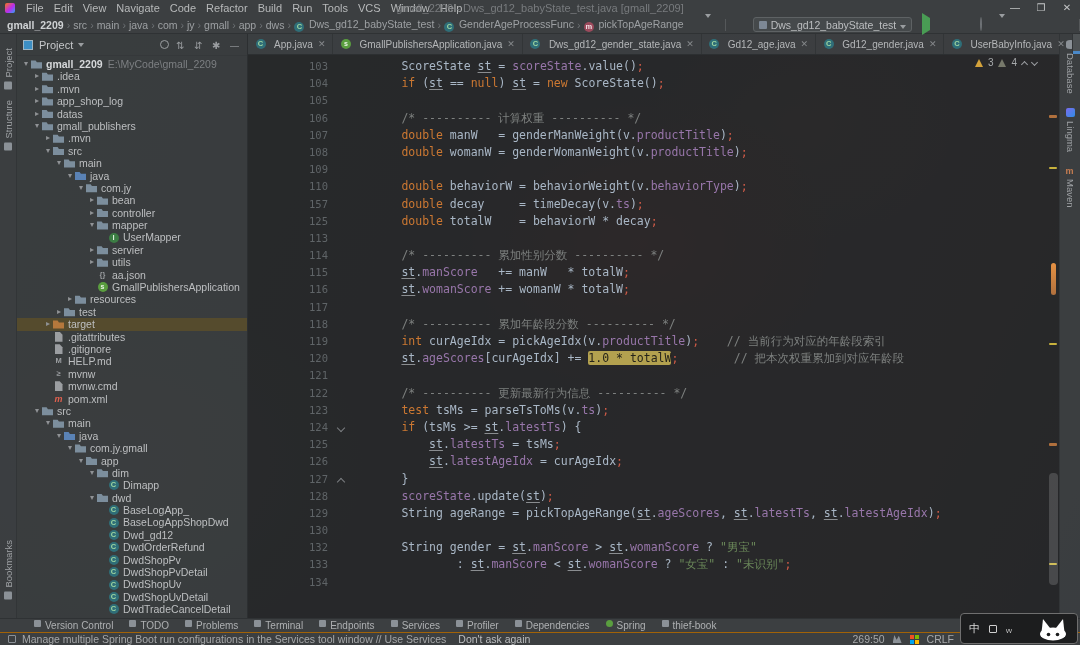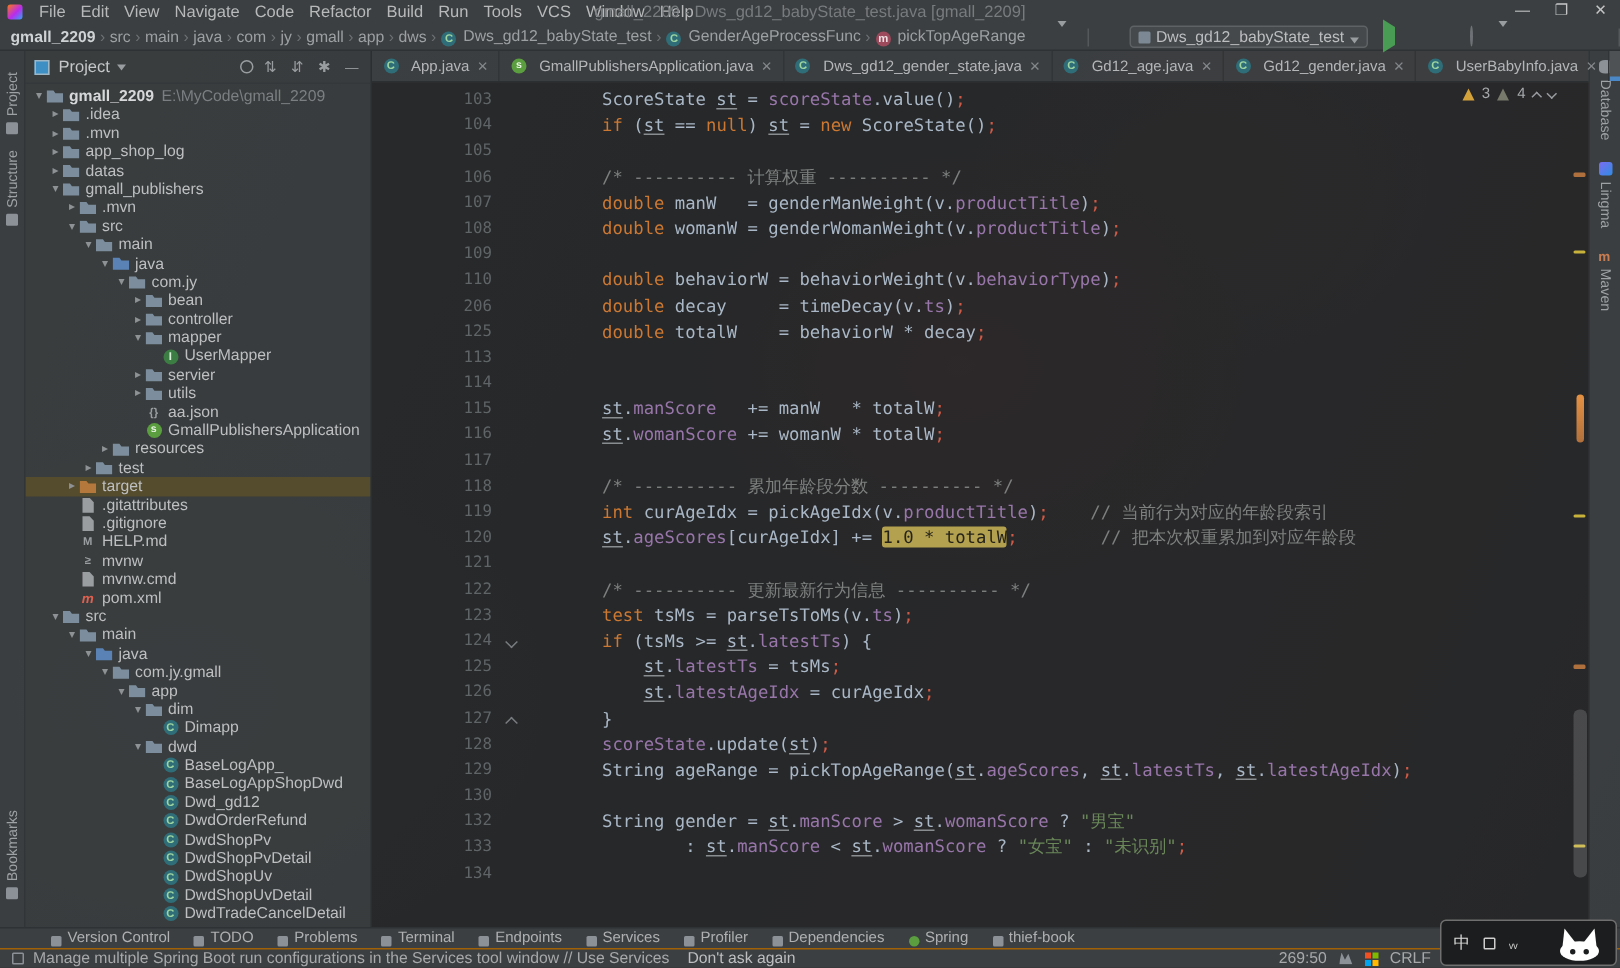--- a/index.html
+++ b/index.html
@@ -131,21 +131,21 @@
     display:flex; flex-direction:column; align-items:center; padding-top:6px; }
   .rb-item { writing-mode:vertical-rl; font-size:9.5px; color:#9fa2a5; margin-bottom:14px; display:flex; align-items:center; gap:4px; }
   .rb-ico { width:9px; height:9px; flex:none; }
   .rb-db { background:#8b9197; border-radius:45% 45% 45% 45% / 28% 28% 28% 28%; }
   .rb-lingma { background:linear-gradient(135deg,#7b6cf0,#2f8de4); border-radius:2px; }
   .rb-mvn { color:#c77d51; font-size:9px; font-weight:bold; writing-mode:horizontal-tb; }
 
   
   #bottombar { position:absolute; left:0; right:0; bottom:13px; height:14px; background:#3c3f41; border-top:1px solid #2f3234;
     display:flex; align-items:center; font-size:10px; color:#aeb0b2; padding-left:34px; gap:16px; }
-  .bb-item { display:flex; align-items:flex-end; gap:4px; white-space:nowrap; }
+  .bb-item { display:flex; align-items:flex-start; gap:4px; white-space:nowrap; }
   .bb-ico { width:7px; height:7px; background:#8b9197; border-radius:1px; flex:none; }
   .bb-ico.green { background:#5a9e3f; border-radius:50%; }
 
   
   #statusbar { position:absolute; left:0; right:0; bottom:0; height:13px; background:#3c3f41; border-top:1px solid #a16207;
     display:flex; align-items:center; font-size:10.5px; color:#a6a8aa; padding:0 6px; gap:6px; }
   #sb-ico { width:8px; height:8px; border:1px solid #8b9197; border-radius:1px; flex:none; margin-left:2px; }
   #sb-right { margin-left:auto; display:flex; align-items:center; gap:8px; padding-right:120px; }
   #winlogo { width:9px; height:9px; display:grid; grid-template-columns:4px 4px; grid-template-rows:4px 4px; gap:1px; }
   #winlogo span:nth-child(1){background:#f25022;} #winlogo span:nth-child(2){background:#7fba00;}
@@ -626,24 +626,24 @@
       <div id="editor">
         <div id="code">
             <div class="cl"><span class="gut">103</span><span class="fold"></span><span class="ct"><span class="tk-p">        ScoreState </span><span class="tk-v">st</span><span class="tk-p"> = </span><span class="tk-f">scoreState</span><span class="tk-p">.value()</span><span class="tk-sc">;</span></span></div>
             <div class="cl"><span class="gut">104</span><span class="fold"></span><span class="ct"><span class="tk-p">        </span><span class="tk-k">if</span><span class="tk-p"> (</span><span class="tk-v">st</span><span class="tk-p"> == </span><span class="tk-k">null</span><span class="tk-p">) </span><span class="tk-v">st</span><span class="tk-p"> = </span><span class="tk-k">new</span><span class="tk-p"> ScoreState()</span><span class="tk-sc">;</span></span></div>
             <div class="cl"><span class="gut">105</span><span class="fold"></span><span class="ct"></span></div>
             <div class="cl"><span class="gut">106</span><span class="fold"></span><span class="ct"><span class="tk-p">        </span><span class="tk-c">/* ---------- 计算权重 ---------- */</span></span></div>
             <div class="cl"><span class="gut">107</span><span class="fold"></span><span class="ct"><span class="tk-p">        </span><span class="tk-k">double</span><span class="tk-p"> manW   = genderManWeight(v.</span><span class="tk-f">productTitle</span><span class="tk-p">)</span><span class="tk-sc">;</span></span></div>
             <div class="cl"><span class="gut">108</span><span class="fold"></span><span class="ct"><span class="tk-p">        </span><span class="tk-k">double</span><span class="tk-p"> womanW = genderWomanWeight(v.</span><span class="tk-f">productTitle</span><span class="tk-p">)</span><span class="tk-sc">;</span></span></div>
             <div class="cl"><span class="gut">109</span><span class="fold"></span><span class="ct"></span></div>
             <div class="cl"><span class="gut">110</span><span class="fold"></span><span class="ct"><span class="tk-p">        </span><span class="tk-k">double</span><span class="tk-p"> behaviorW = behaviorWeight(v.</span><span class="tk-f">behaviorType</span><span class="tk-p">)</span><span class="tk-sc">;</span></span></div>
-            <div class="cl"><span class="gut">206</span><span class="fold"></span><span class="ct"><span class="tk-p">        </span><span class="tk-k">double</span><span class="tk-p"> decay     = timeDecay(v.</span><span class="tk-f">ts</span><span class="tk-p">)</span><span class="tk-sc">;</span></span></div>
+            <div class="cl"><span class="gut">157</span><span class="fold"></span><span class="ct"><span class="tk-p">        </span><span class="tk-k">double</span><span class="tk-p"> decay     = timeDecay(v.</span><span class="tk-f">ts</span><span class="tk-p">)</span><span class="tk-sc">;</span></span></div>
             <div class="cl"><span class="gut">125</span><span class="fold"></span><span class="ct"><span class="tk-p">        </span><span class="tk-k">double</span><span class="tk-p"> totalW    = behaviorW * decay</span><span class="tk-sc">;</span></span></div>
             <div class="cl"><span class="gut">113</span><span class="fold"></span><span class="ct"></span></div>
-            <div class="cl"><span class="gut">114</span><span class="fold"></span><span class="ct"><span class="tk-p">        </span></span></div>
+            <div class="cl"><span class="gut">114</span><span class="fold"></span><span class="ct"><span class="tk-p">        </span><span class="tk-c">/* ---------- 累加性别分数 ---------- */</span></span></div>
             <div class="cl"><span class="gut">115</span><span class="fold"></span><span class="ct"><span class="tk-p">        </span><span class="tk-v">st</span><span class="tk-p">.</span><span class="tk-f">manScore</span><span class="tk-p">   += manW   * totalW</span><span class="tk-sc">;</span></span></div>
             <div class="cl"><span class="gut">116</span><span class="fold"></span><span class="ct"><span class="tk-p">        </span><span class="tk-v">st</span><span class="tk-p">.</span><span class="tk-f">womanScore</span><span class="tk-p"> += womanW * totalW</span><span class="tk-sc">;</span></span></div>
             <div class="cl"><span class="gut">117</span><span class="fold"></span><span class="ct"></span></div>
             <div class="cl"><span class="gut">118</span><span class="fold"></span><span class="ct"><span class="tk-p">        </span><span class="tk-c">/* ---------- 累加年龄段分数 ---------- */</span></span></div>
             <div class="cl"><span class="gut">119</span><span class="fold"></span><span class="ct"><span class="tk-p">        </span><span class="tk-k">int</span><span class="tk-p"> curAgeIdx = pickAgeIdx(v.</span><span class="tk-f">productTitle</span><span class="tk-p">)</span><span class="tk-sc">;</span><span class="tk-p">    </span><span class="tk-c">// 当前行为对应的年龄段索引</span></span></div>
             <div class="cl"><span class="gut">120</span><span class="fold"></span><span class="ct"><span class="tk-p">        </span><span class="tk-v">st</span><span class="tk-p">.</span><span class="tk-f">ageScores</span><span class="tk-p">[curAgeIdx] += </span><span class="tk-hl">1.0 * totalW</span><span class="tk-sc">;</span><span class="tk-p">        </span><span class="tk-c">// 把本次权重累加到对应年龄段</span></span></div>
             <div class="cl"><span class="gut">121</span><span class="fold"></span><span class="ct"></span></div>
             <div class="cl"><span class="gut">122</span><span class="fold"></span><span class="ct"><span class="tk-p">        </span><span class="tk-c">/* ---------- 更新最新行为信息 ---------- */</span></span></div>
             <div class="cl"><span class="gut">123</span><span class="fold"></span><span class="ct"><span class="tk-p">        </span><span class="tk-k">test</span><span class="tk-p"> tsMs = parseTsToMs(v.</span><span class="tk-f">ts</span><span class="tk-p">)</span><span class="tk-sc">;</span></span></div>
             <div class="cl"><span class="gut">124</span><span class="fold f1"></span><span class="ct"><span class="tk-p">        </span><span class="tk-k">if</span><span class="tk-p"> (tsMs &gt;= </span><span class="tk-v">st</span><span class="tk-p">.</span><span class="tk-f">latestTs</span><span class="tk-p">) {</span></span></div>

